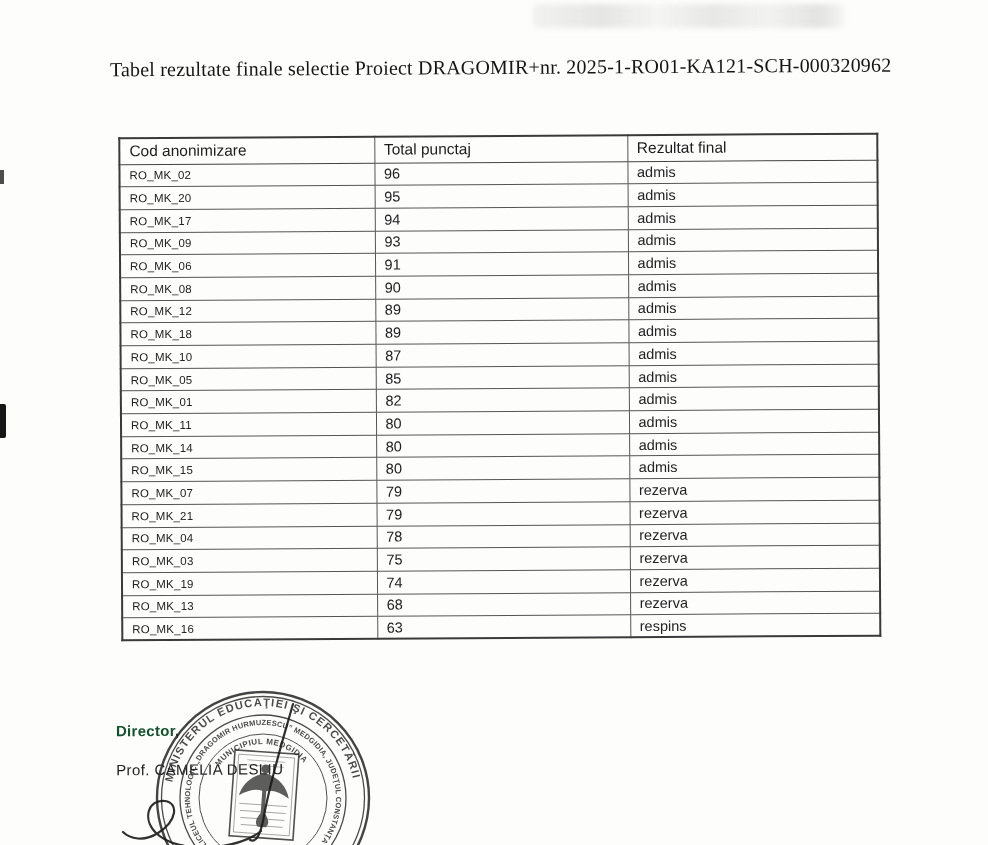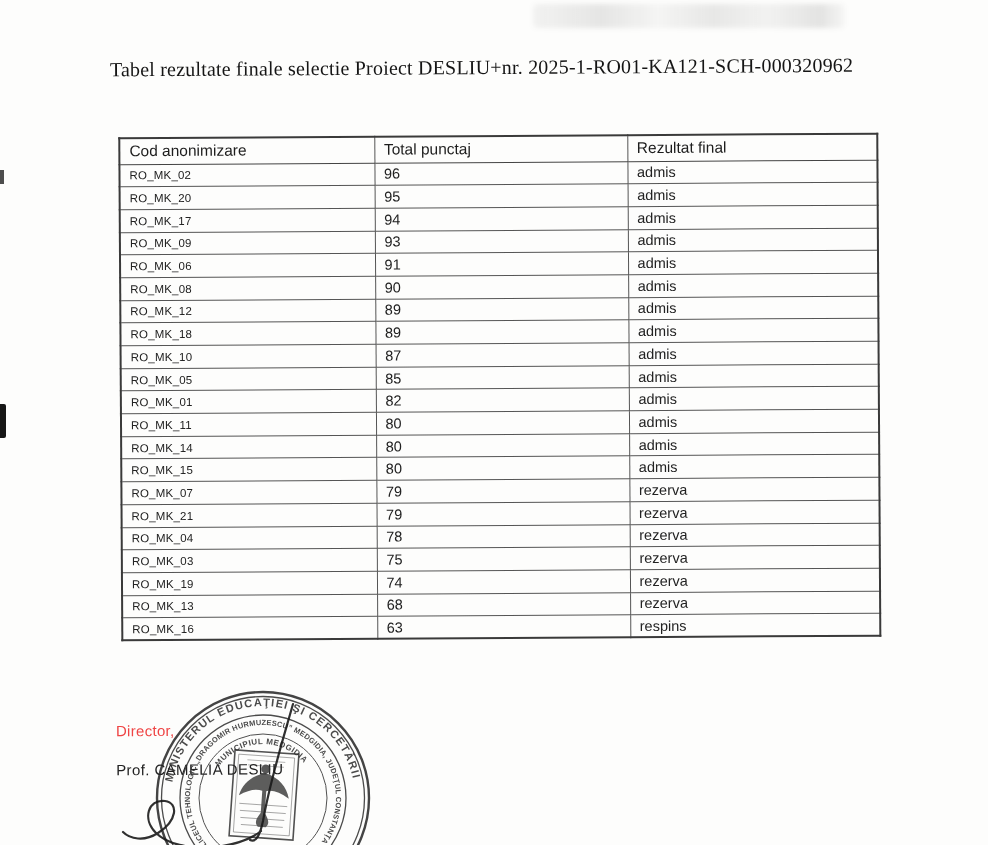--- a/index.html
+++ b/index.html
@@ -51,21 +51,21 @@
     border-bottom: 1px solid #444;
   }
   table.results tbody tr { height: 22.7px; }
   td.c-code  { font-size: 11.5px; letter-spacing: 0.2px; color: #2a2a2a; }
   td.c-score { font-size: 14.5px; }
   td.c-result{ font-size: 14.5px; }
 
   
   .sig-role {
     position: absolute; left: 114px; top: 705px;
-    font-size: 15px; letter-spacing: 0.3px; color: #ef4444;
+    font-size: 15px; letter-spacing: 0.3px; color: #14532d; font-weight: bold;
   }
   .sig-name {
     position: absolute; left: 114px; top: 744px;
     font-size: 15px; letter-spacing: 0.4px; color: #222;
   }
 
   
   svg.stamp {
     position: absolute; left: 120px; top: 681px;
     width: 290px; height: 164px;
@@ -97,21 +97,21 @@
 <body>
 
 <div class="page">
 
   <div class="ghost-top"></div>
   <div class="edge-mark-1"></div>
   <div class="edge-mark-2"></div>
 
   <div class="doc">
 
-    <p class="title"><span>Tabel rezultate finale selectie </span><b>Proiect</b><span> DESLIU+</span><b>nr.</b><span> 2025-1-RO01-KA121-SCH-000320962</span></p>
+    <p class="title"><span>Tabel rezultate finale selectie </span><b>Proiect</b><span> DRAGOMIR+</span><b>nr.</b><span> 2025-1-RO01-KA121-SCH-000320962</span></p>
 
     <table class="results">
       <colgroup>
           <col class="c1">
           <col class="c2">
           <col class="c3">
         </colgroup>
       <thead>
         <tr>
           <th>Cod anonimizare</th>

